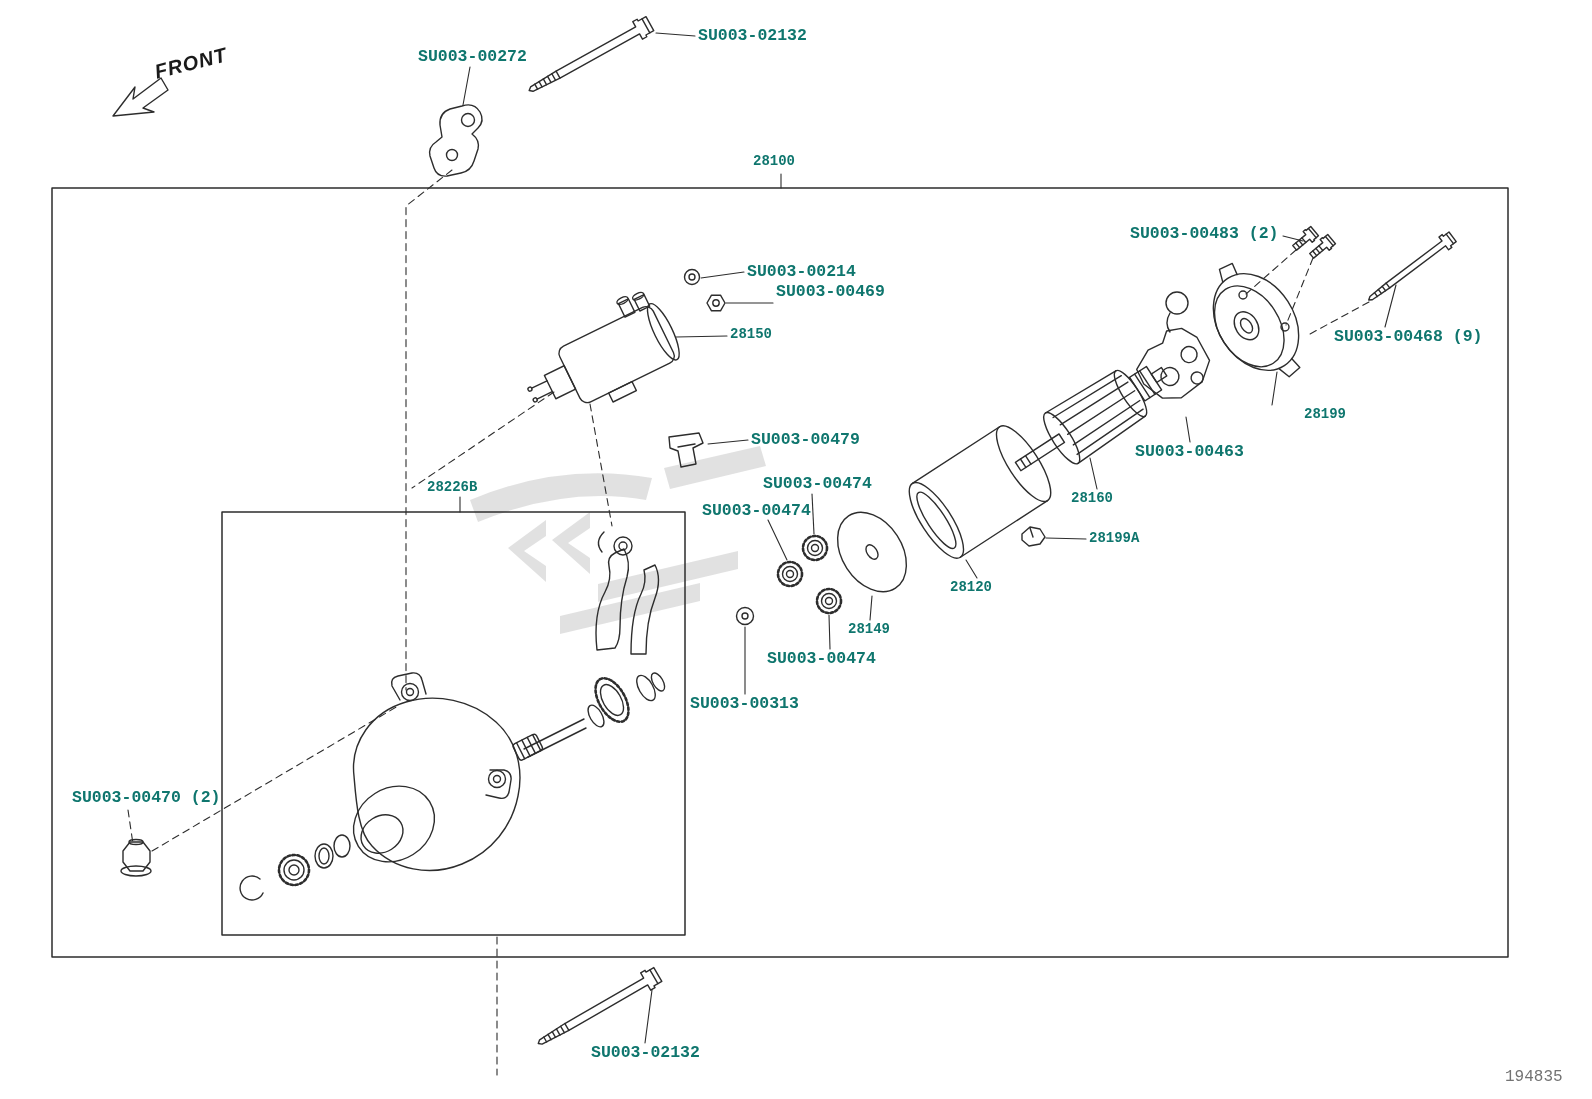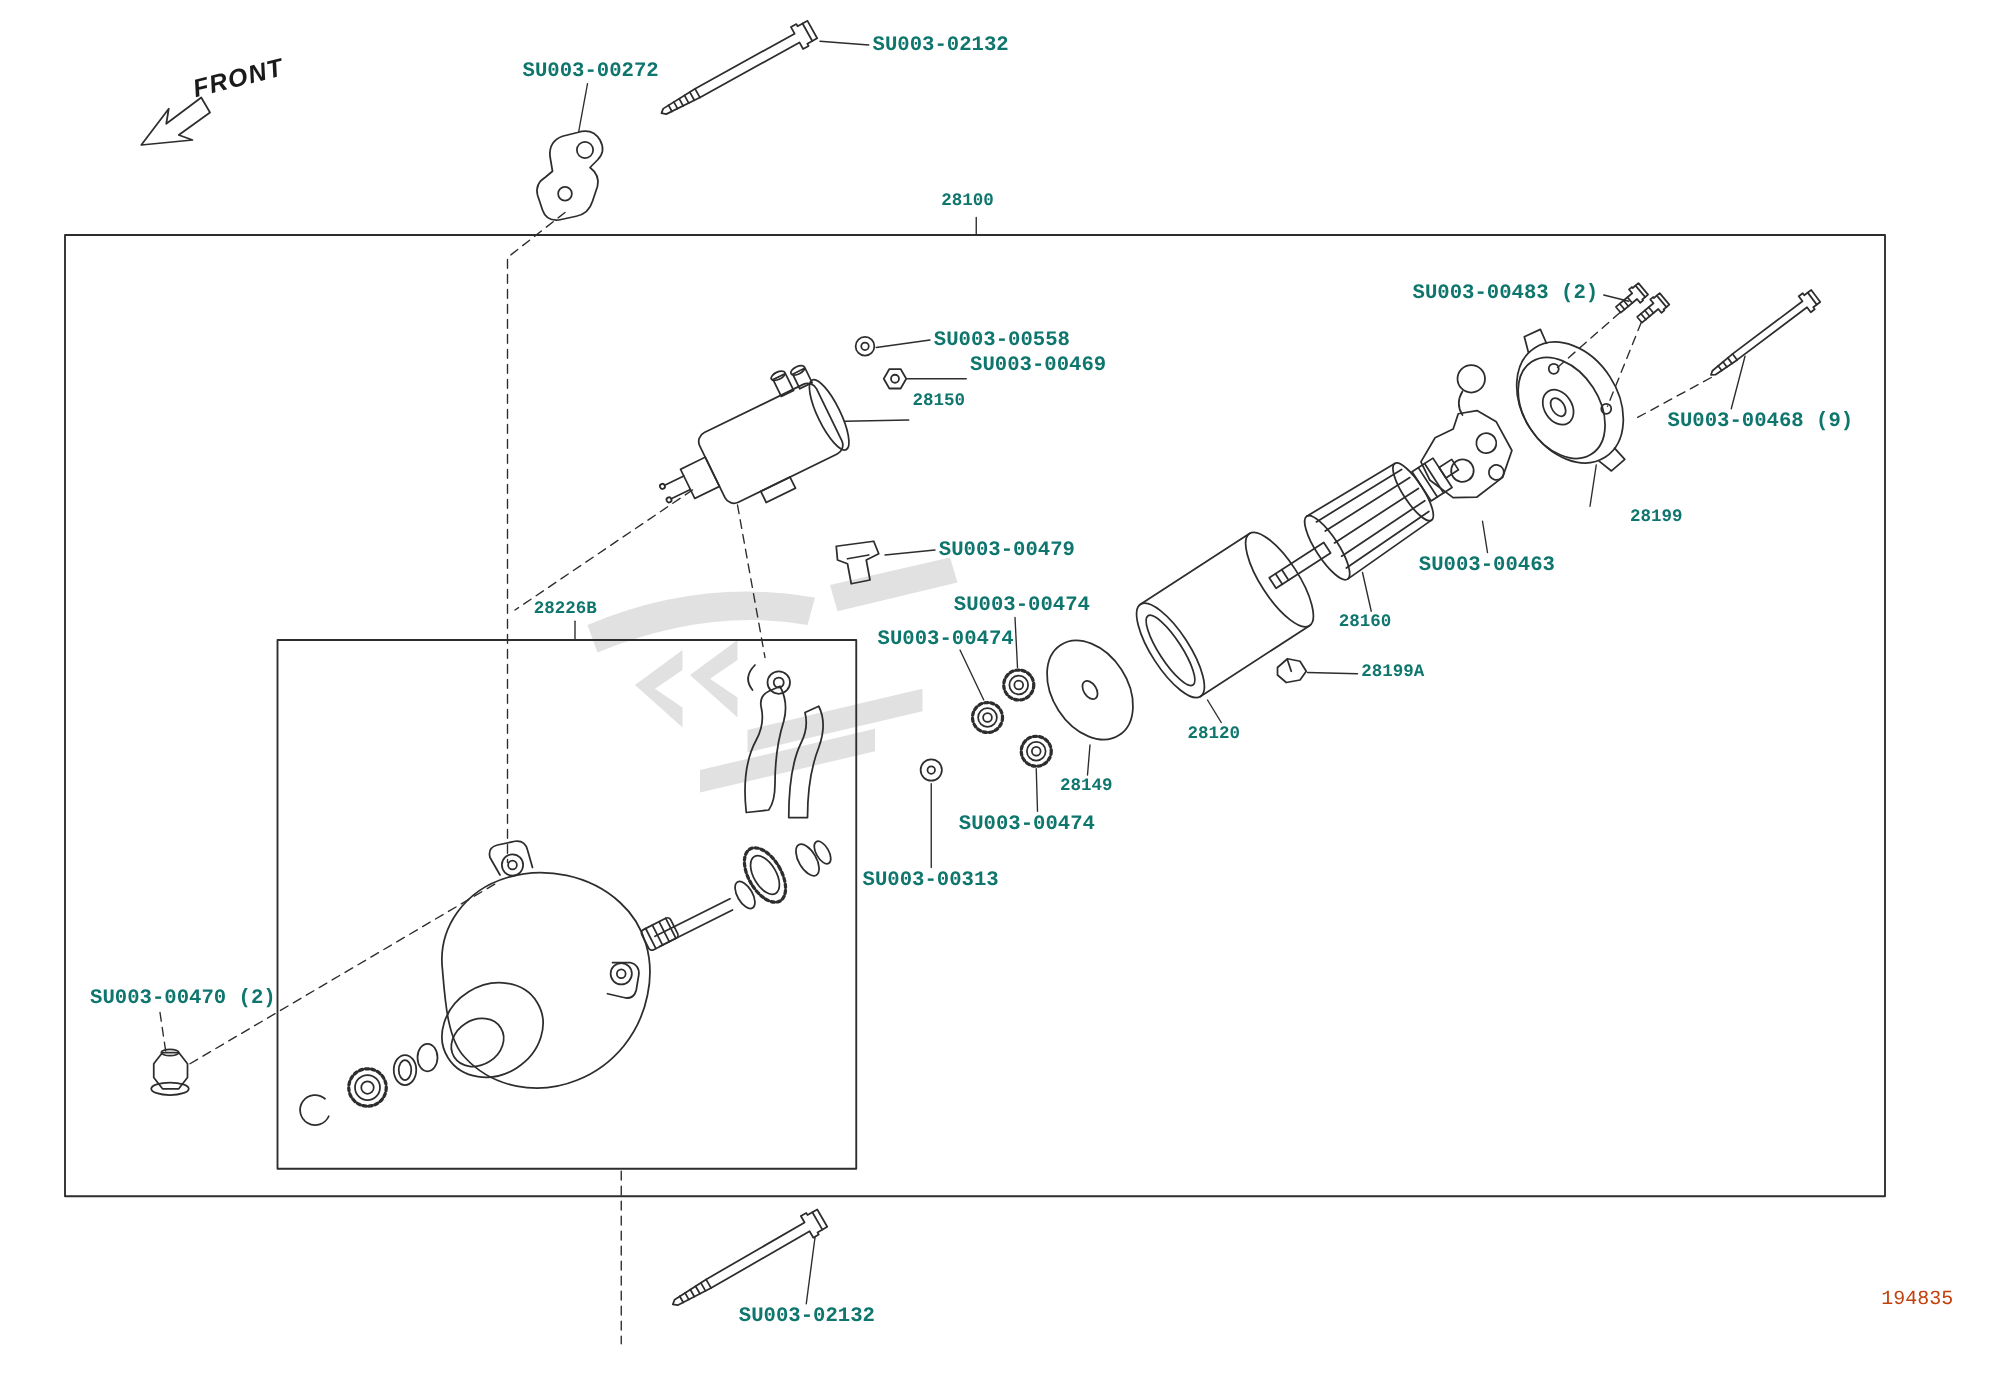--- a/index.html
+++ b/index.html
@@ -12,21 +12,21 @@
   .diagram .box{stroke-width:1.5}
   .diagram .ld *{stroke-width:1.1}
   .diagram .dash *{stroke-width:1.1;stroke-dasharray:7 5}
   .diagram .teeth{stroke-dasharray:2.6 2.3;stroke-width:2.6}
   .diagram .wm path{fill:#c9c9c9;stroke:none;opacity:.55}
   .lbl{position:absolute;font-family:"Liberation Mono","DejaVu Sans Mono",monospace;
        font-weight:700;font-size:16.5px;color:#0f766e;white-space:nowrap;line-height:1.0}
   .lbl.big{font-size:14px}
   .front{position:absolute;left:154px;top:52px;transform:rotate(-14deg);
          font:italic 700 20px "Liberation Sans",sans-serif;color:#1a1a1a;letter-spacing:1px}
-  .docnum{position:absolute;left:1505px;top:1030px;font:400 16px "Liberation Mono",monospace;color:#c2410c}
+  .docnum{position:absolute;left:1505px;top:1068px;font:400 16px "Liberation Mono",monospace;color:#737373}
 </style>
 </head>
 <body>
 
 <div class="stage">
 
 <svg class="diagram" width="1592" height="1099" viewBox="0 0 1592 1099">
   <defs>
     <g id="bolt-long">
       <path d="M-9,-8 L0,-8 L0,-10 L5,-10 L5,-4 L96,-4 L96,4 L5,4 L5,10 L0,10 L0,8 L-9,8 Z"></path>
@@ -283,23 +283,23 @@
     <ellipse cx="136" cy="871" rx="15" ry="5"></ellipse>
     <ellipse cx="136" cy="842" rx="7" ry="2.5"></ellipse>
   </g>
 </svg>
 
 <div class="front">FRONT</div>
 
 <div class="lbl" style="left:418px;top:49px">SU003-00272</div>
 <div class="lbl" style="left:698px;top:28px">SU003-02132</div>
 <div class="lbl big" style="left:753px;top:154px">28100</div>
-<div class="lbl" style="left:747px;top:264px">SU003-00558</div>
+<div class="lbl" style="left:747px;top:264px">SU003-00214</div>
 <div class="lbl" style="left:776px;top:284px">SU003-00469</div>
-<div class="lbl big" style="left:730px;top:314px">28150</div>
+<div class="lbl big" style="left:730px;top:327px">28150</div>
 <div class="lbl" style="left:1130px;top:226px">SU003-00483 (2)</div>
 <div class="lbl" style="left:1334px;top:329px">SU003-00468 (9)</div>
 <div class="lbl big" style="left:1304px;top:407px">28199</div>
 <div class="lbl" style="left:1135px;top:444px">SU003-00463</div>
 <div class="lbl big" style="left:1071px;top:491px">28160</div>
 <div class="lbl big" style="left:1089px;top:531px">28199A</div>
 <div class="lbl big" style="left:950px;top:580px">28120</div>
 <div class="lbl" style="left:751px;top:432px">SU003-00479</div>
 <div class="lbl" style="left:763px;top:476px">SU003-00474</div>
 <div class="lbl" style="left:702px;top:503px">SU003-00474</div>

